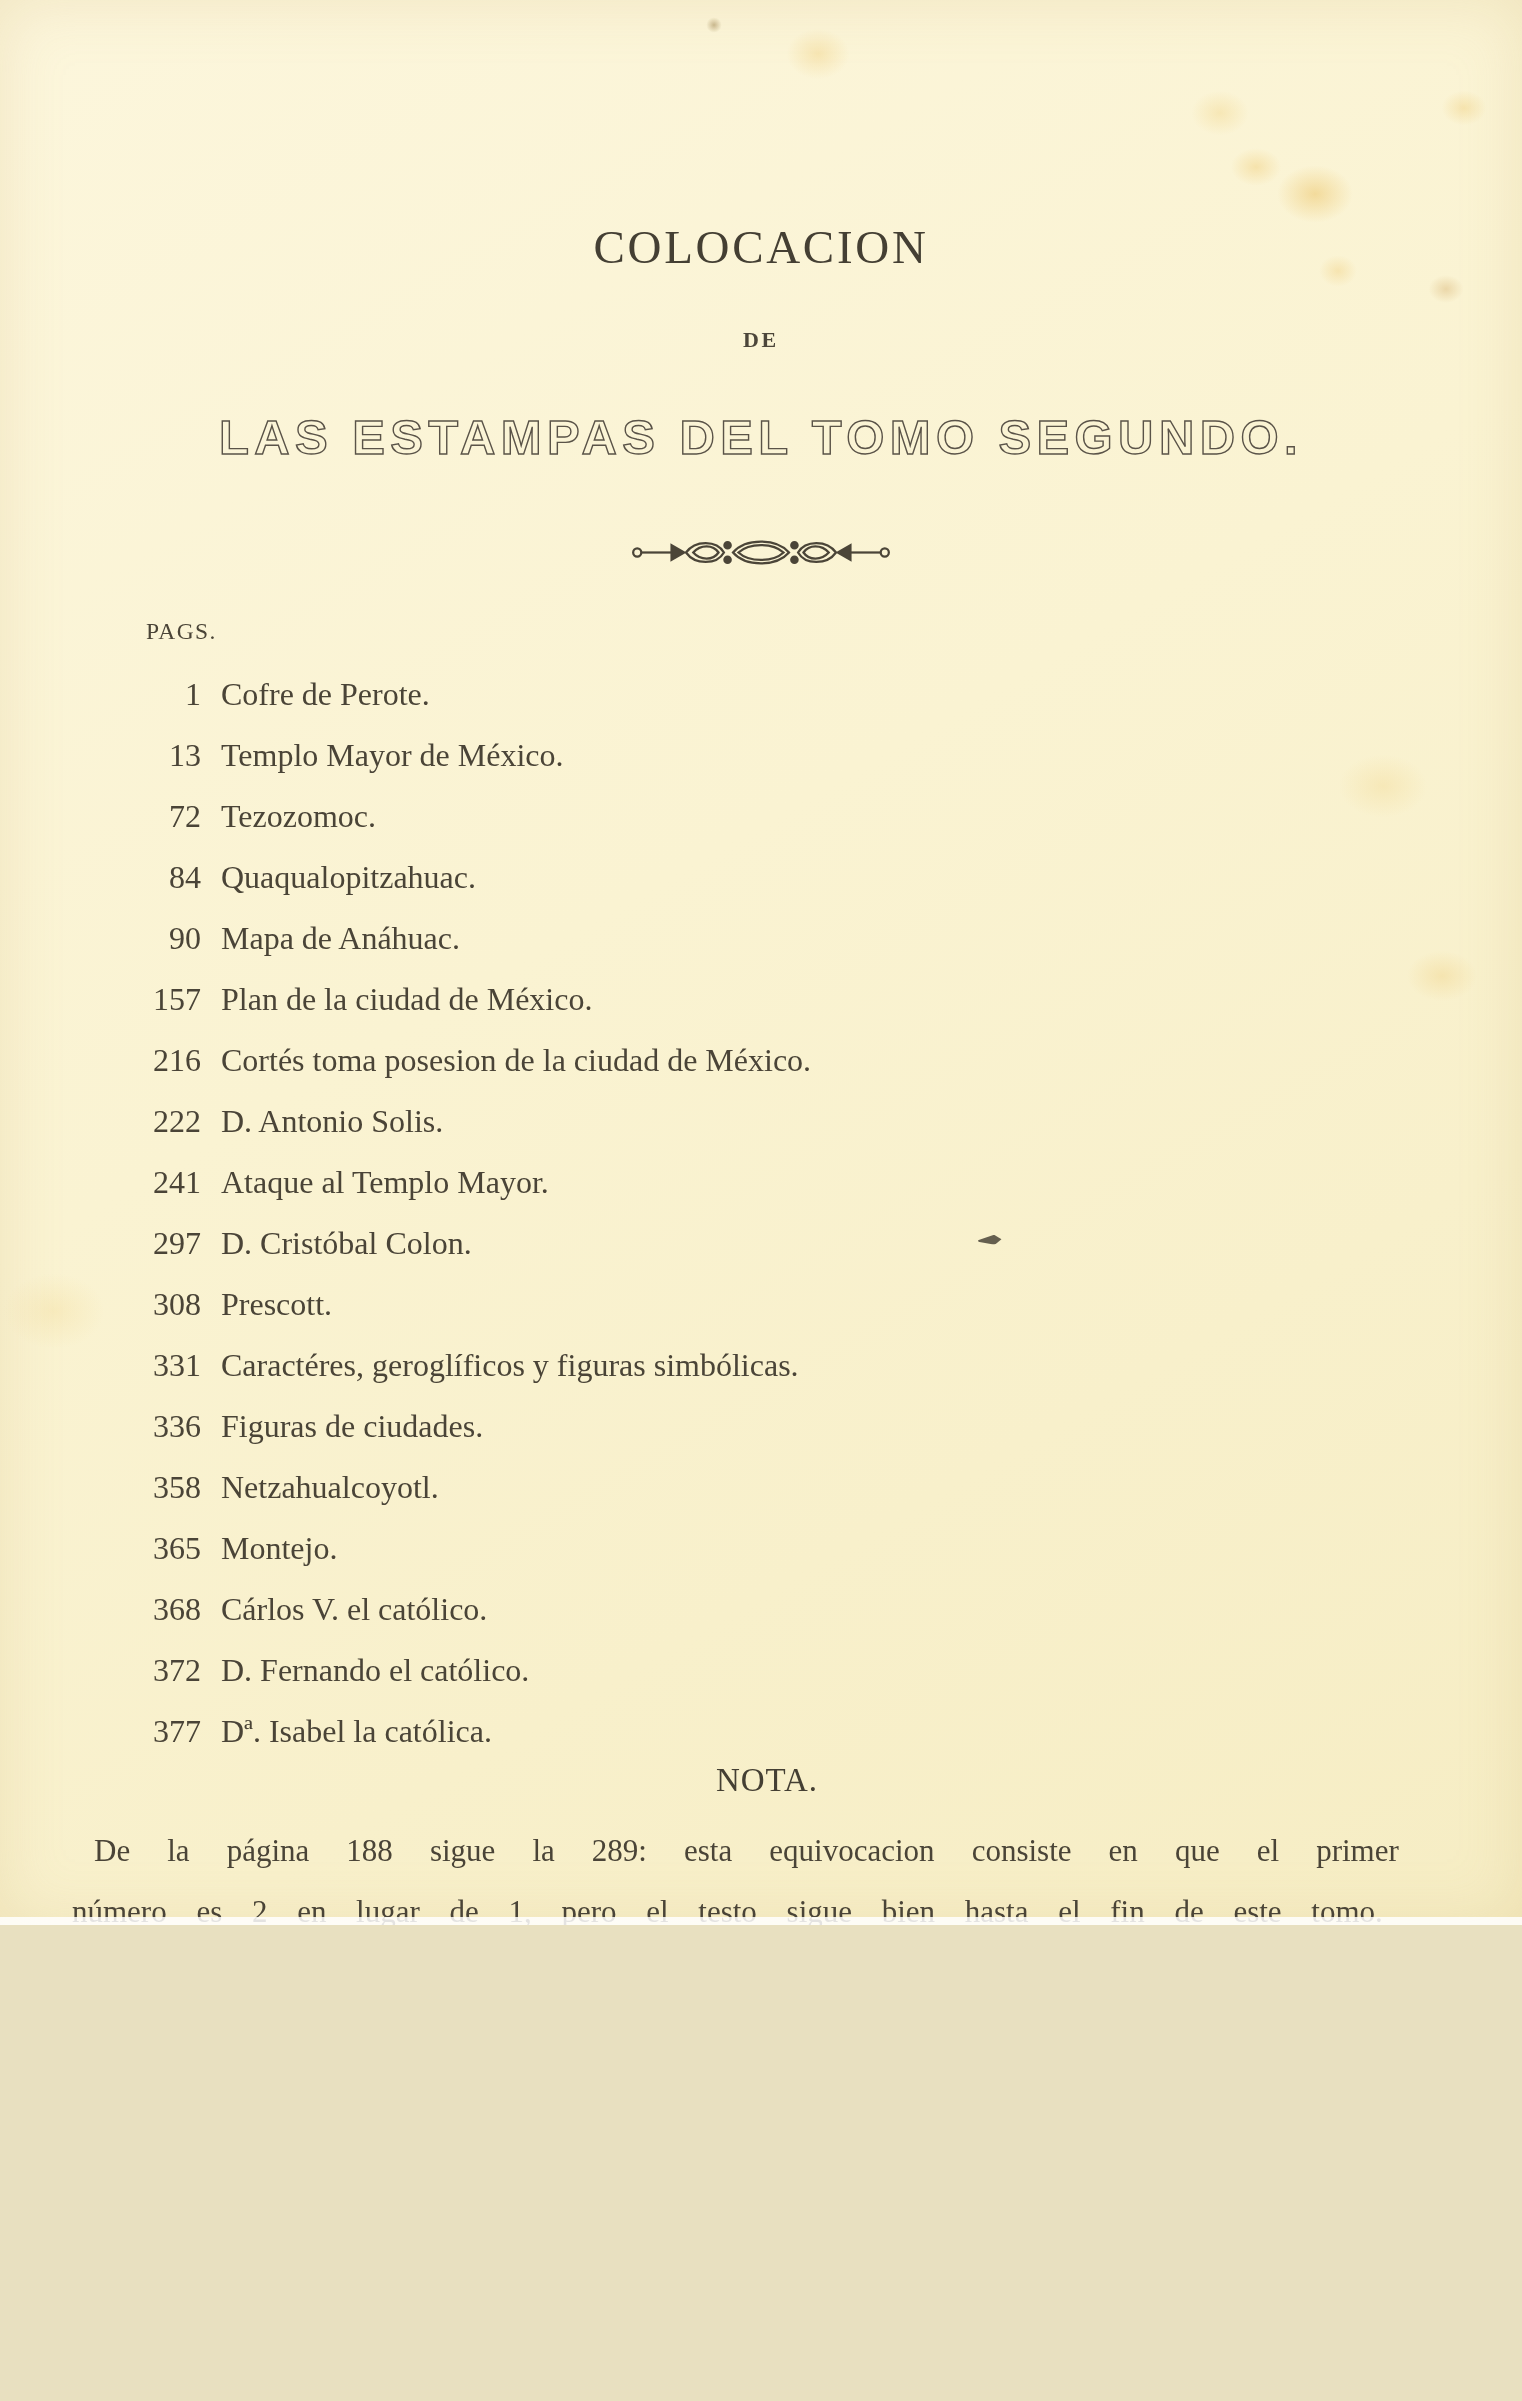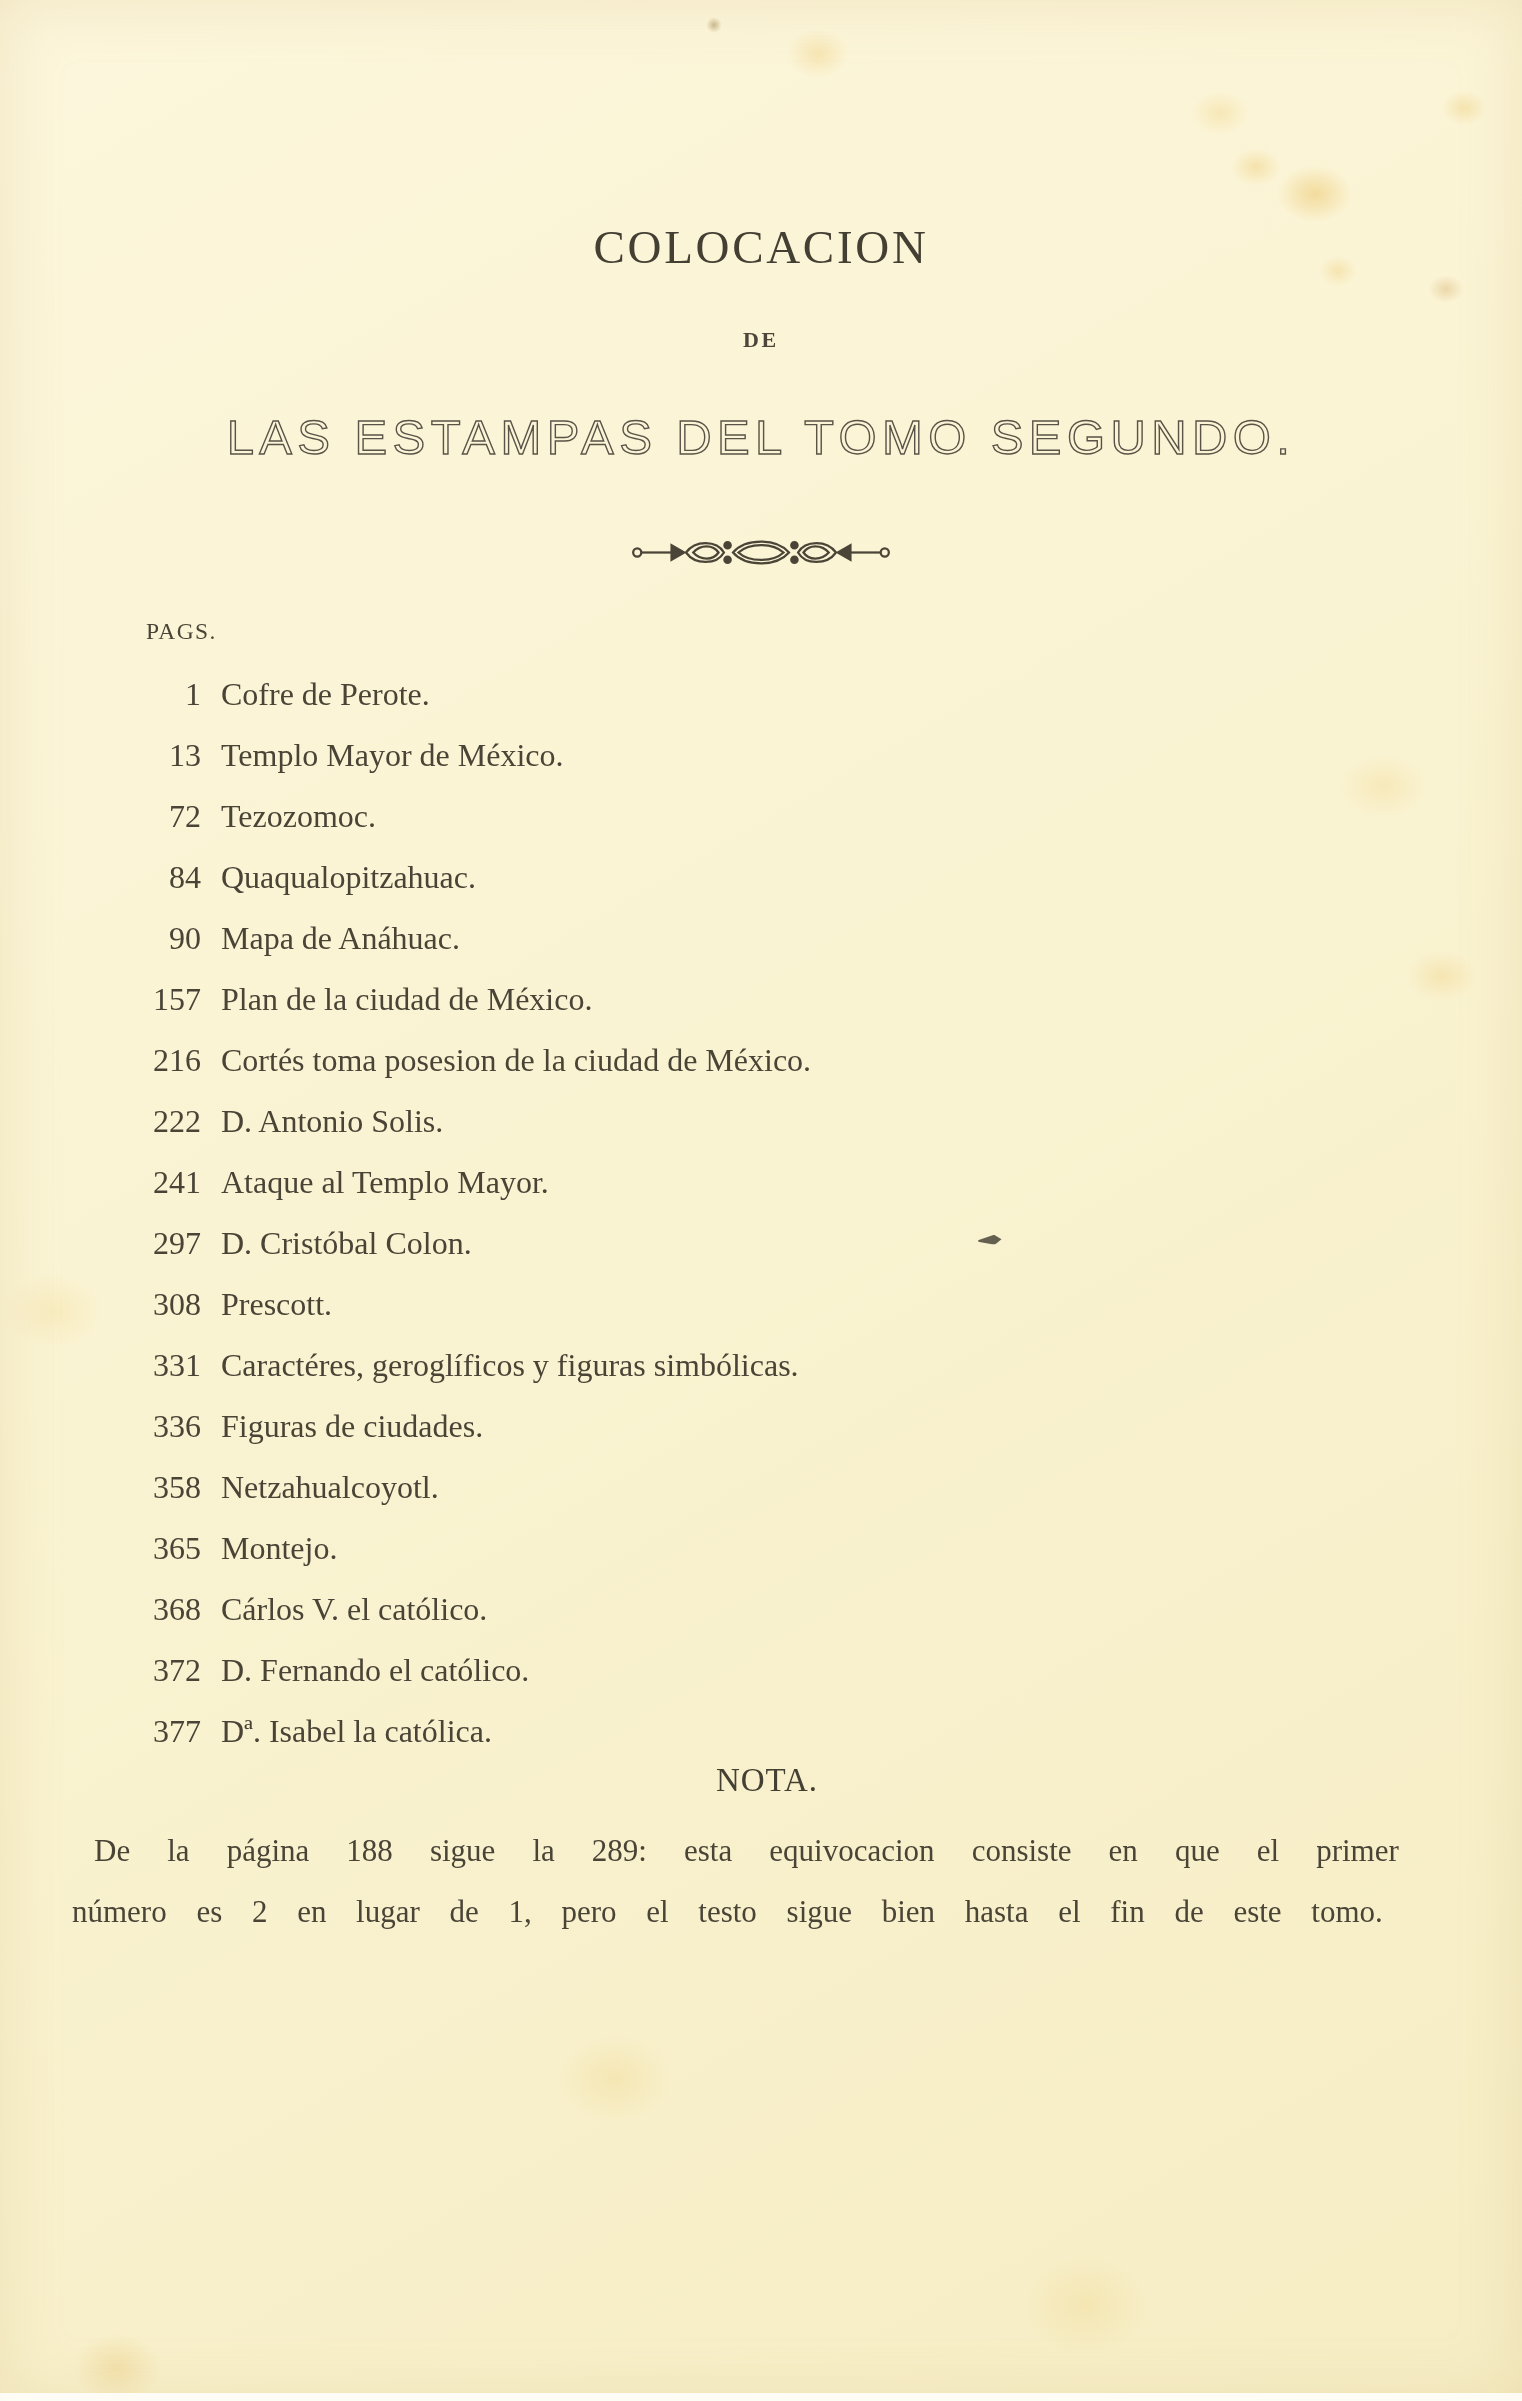--- a/index.html
+++ b/index.html
@@ -2,21 +2,21 @@
 <html style="font-size:14.5px"><head>
 <meta charset="utf-8">
 <style>
   * { margin: 0; padding: 0; box-sizing: border-box; }
 
   html, body { background: #e8e0c0; }
 
   .page {
     position: relative;
     width: 1522px;
-    height: 2401px;
+    height: 1925px;
     overflow: hidden;
     font-family: "Liberation Serif", "DejaVu Serif", serif;
     color: #4a4437;
     background:
       radial-gradient(ellipse 54px 41px at 1315px 194px, rgba(233,188,86,0.45), transparent 70%),
       radial-gradient(ellipse 36px 27px at 1256px 167px, rgba(238,200,110,0.40), transparent 70%),
       radial-gradient(ellipse 27px 22.6px at 1338px 271px, rgba(238,200,110,0.35), transparent 70%),
       radial-gradient(ellipse 32px 25px at 1464px 108px, rgba(236,193,94,0.32), transparent 70%),
       radial-gradient(ellipse 41px 32px at 1220px 113px, rgba(240,210,130,0.38), transparent 70%),
       radial-gradient(ellipse 25px 20px at 1446px 289px, rgba(200,150,70,0.30), transparent 70%),
@@ -50,21 +50,21 @@
     letter-spacing: 2.7px;
     font-weight: bold;
     color: #4c463a;
   }
 
   .subtitle-main {
     position: absolute;
     top: 409px; left: 0; right: 0;
     font-family: "Liberation Sans", "DejaVu Sans", sans-serif;
     font-size: 49px;
-    font-weight: normal;
+    font-weight: bold;
     letter-spacing: 5.4px;
     color: #5a5348;
     text-align: center;
   }
   @supports (-webkit-text-stroke: 1px black) {
     .subtitle-main {
       color: transparent;
       -webkit-text-stroke: 1.4px #5a5348;
     }
   }

